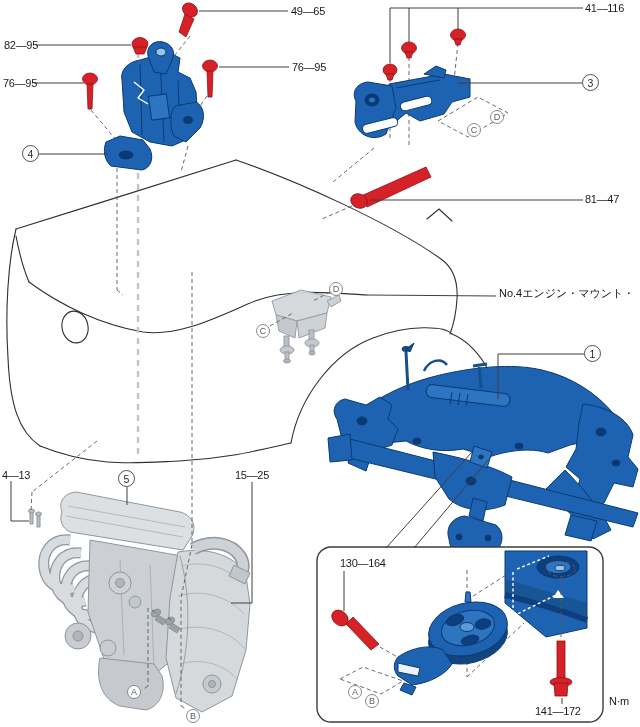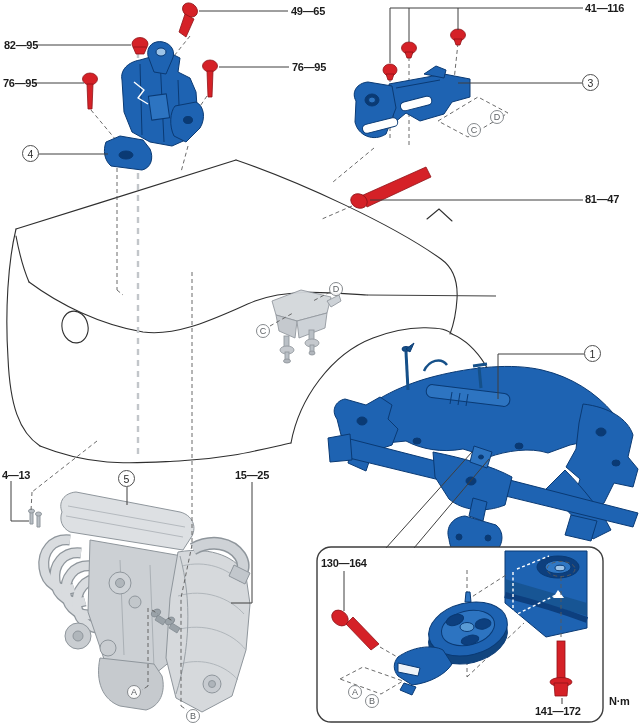--- a/index.html
+++ b/index.html
@@ -1,19 +1,19 @@
 <!DOCTYPE html>
 <html><head>
 <meta charset="utf-8">
 <style>
   html,body{margin:0;padding:0;background:#fff;}
   .stage{position:relative;width:640px;height:727px;background:#ffffff;overflow:hidden;
          font-family:"Liberation Sans","DejaVu Sans",sans-serif;}
   .stage svg{position:absolute;left:0;top:0;}
-  .lbl{position:absolute;font-size:11px;font-weight:bold;color:#1b1b1b;letter-spacing:-0.3px;white-space:nowrap;}
+  .lbl{position:absolute;font-size:11px;font-weight:normal;color:#1b1b1b;letter-spacing:-0.3px;white-space:nowrap;}
   .note{position:absolute;font-size:11px;color:#151515;line-height:15px;white-space:nowrap;}
   .circ{position:absolute;width:17px;height:17px;border:1.2px solid #4f4f4f;border-radius:50%;background:#fff;
         display:flex;align-items:center;justify-content:center;font-size:10.5px;color:#2b2b2b;box-sizing:border-box;}
   .callout{position:absolute;width:14px;height:14px;border:1px solid #85898d;border-radius:50%;background:rgba(255,255,255,.92);
         display:flex;align-items:center;justify-content:center;font-size:9px;color:#5d6165;box-sizing:border-box;}
 </style>
 </head>
 <body>
 
 <div class="stage">
@@ -297,25 +297,26 @@
 </svg>
 
   <span class="lbl" style="left:4px;top:39px">82—95</span>
   <span class="lbl" style="left:3px;top:77px">76—95</span>
   <span class="lbl" style="left:291px;top:5px">49—65</span>
   <span class="lbl" style="left:292px;top:61px">76—95</span>
   <span class="lbl" style="left:585px;top:2px">41—116</span>
   <span class="lbl" style="left:585px;top:193px">81—47</span>
   <span class="lbl" style="left:2px;top:469px">4—13</span>
   <span class="lbl" style="left:235px;top:469px">15—25</span>
-  <span class="lbl" style="left:321px;top:557px">130—164</span>
+  <span class="lbl" style="left:340px;top:557px">130—164</span>
   <span class="lbl" style="left:535px;top:705px">141—172</span>
   <span class="lbl" style="left:609px;top:695px">N·m</span>
 
   <div class="note" style="left:499px;top:286px">
+    <div>No.4エンジン・マウント・</div>
   </div>
 
   <span class="circ" style="left:584px;top:345px">1</span>
   <span class="circ" style="left:582px;top:74px">3</span>
   <span class="circ" style="left:22px;top:145px">4</span>
   <span class="circ" style="left:118px;top:470px">5</span>
 
   <span class="callout" style="left:127px;top:685px">A</span>
   <span class="callout" style="left:186px;top:709px">B</span>
   <span class="callout" style="left:256px;top:324px">C</span>

